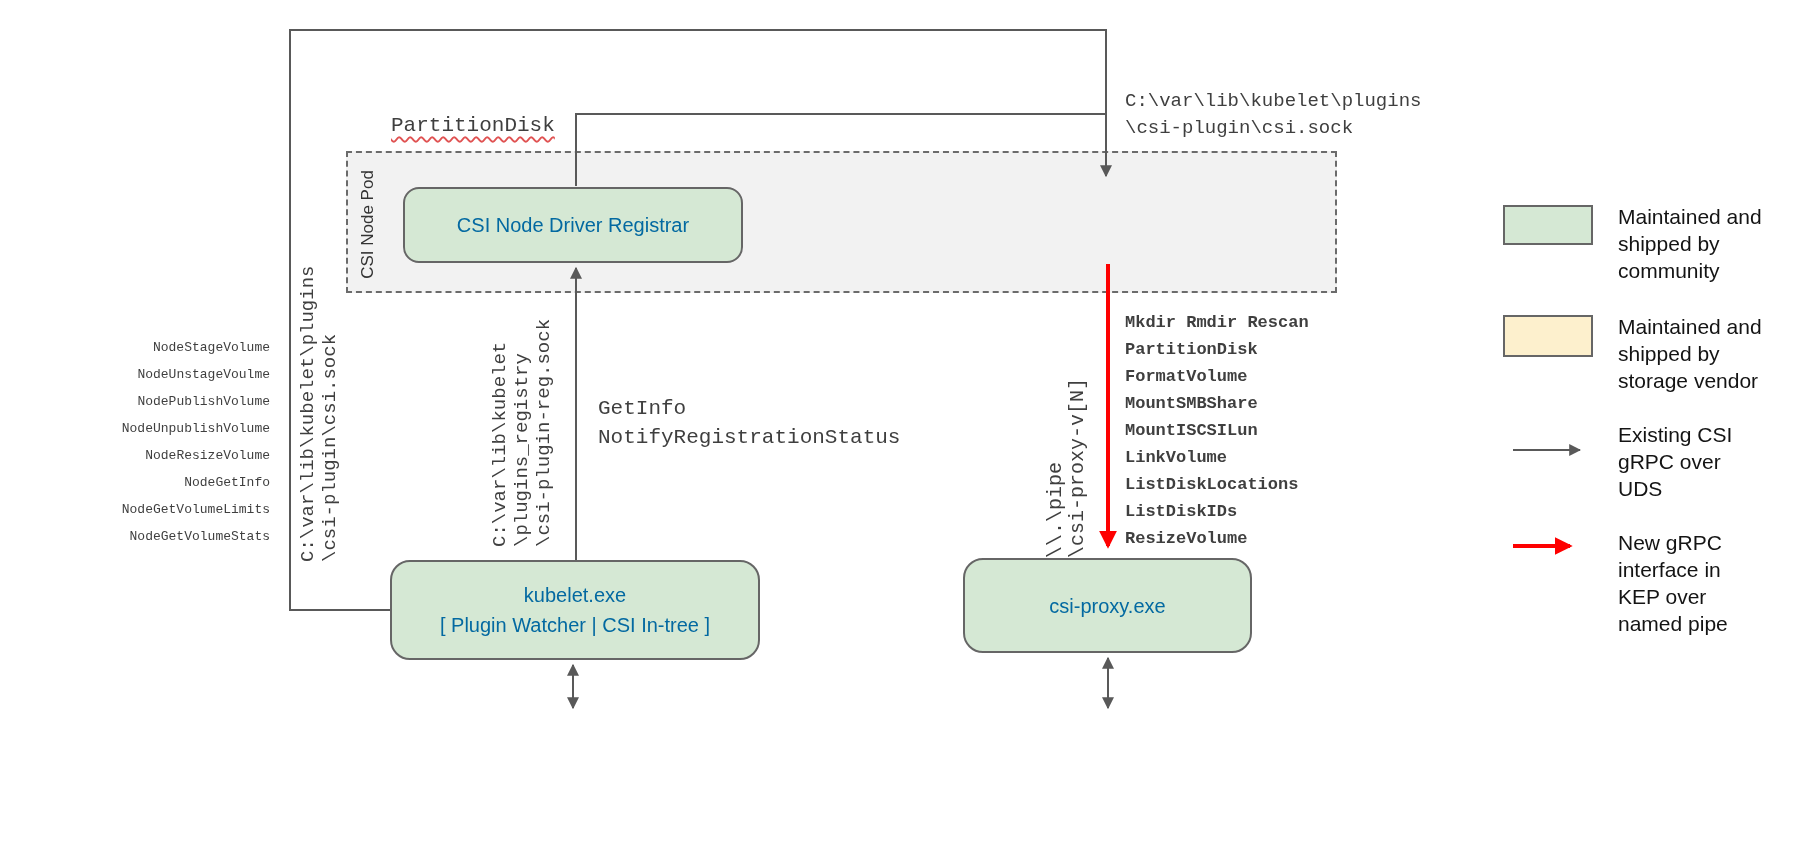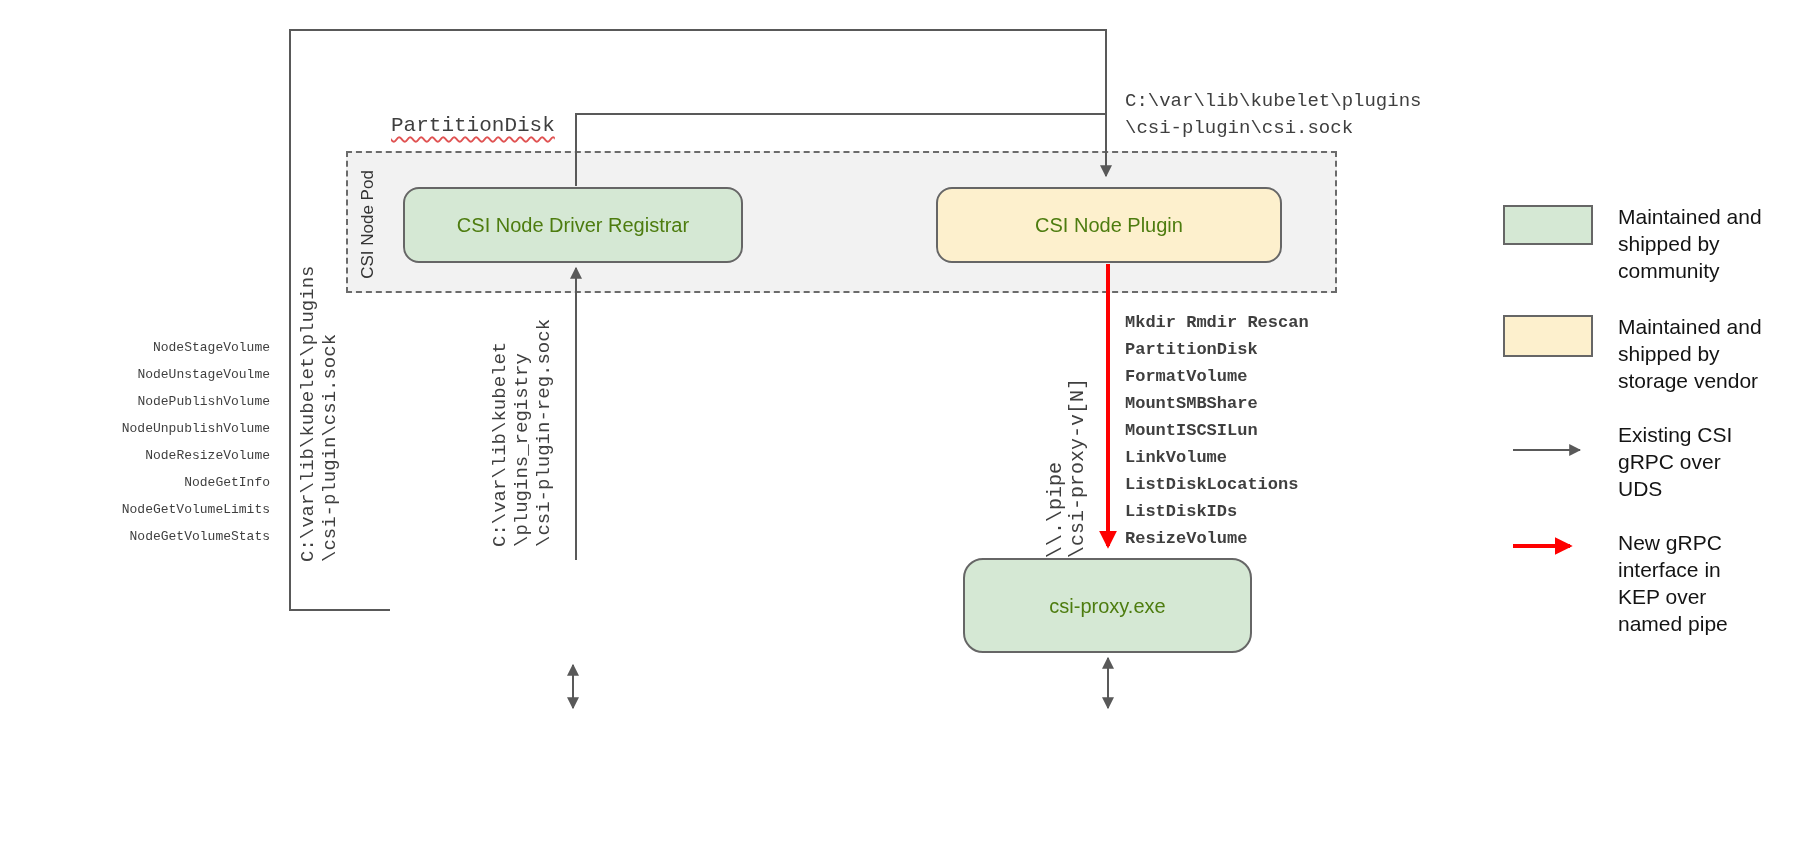--- a/index.html
+++ b/index.html
@@ -8,21 +8,21 @@
     background:#ffffff; font-family:"Liberation Sans", sans-serif;
   }
   
   .pod {
     position:absolute; left:346px; top:151px; width:991px; height:142px;
     background:var(--container_gray); border:2px dashed #6b6b6b; box-sizing:border-box;
   }
   .box {
     position:absolute; box-sizing:border-box; border:2px solid var(--border_gray);
     display:flex; align-items:center; justify-content:center; text-align:center;
-    font-size:20px; color:#4d7c0f; line-height:30px; white-space:pre-line;
+    font-size:20px; color:#0369a1; line-height:30px; white-space:pre-line;
   }
   .green  { background:var(--community_green); }
   .yellow { background:var(--vendor_yellow); }
   .blue   { background:var(--host_blue); }
   .registrar { left:403px; top:187px; width:340px; height:76px;  border-radius:16px; }
   .plugin    { left:936px; top:187px; width:346px; height:76px;  border-radius:16px; }
   .kubelet   { left:390px; top:560px; width:370px; height:100px; border-radius:20px; }
   .proxy     { left:963px; top:558px; width:289px; height:95px;  border-radius:20px; }
   .hostos    { left:360px; top:713px; width:987px; height:57px;  border-radius:10px; }
   
@@ -84,34 +84,37 @@
     <path d="M573,686 L573,708" fill="none" style="stroke:var(--line_gray)" stroke-width="2" marker-end="url(#ah)"></path>
 
     <path d="M1108,682 L1108,658" fill="none" style="stroke:var(--line_gray)" stroke-width="2" marker-end="url(#ah)"></path>
     <path d="M1108,682 L1108,708" fill="none" style="stroke:var(--line_gray)" stroke-width="2" marker-end="url(#ah)"></path>
 
     <path d="M1513,450 L1580,450" fill="none" style="stroke:var(--line_gray)" stroke-width="2" marker-end="url(#ah)"></path>
     <path d="M1513,546 L1570,546" fill="none" style="stroke:var(--arrow_red)" stroke-width="4" marker-end="url(#ahr)"></path>
   </svg>
 
   <div class="box green registrar">CSI Node Driver Registrar</div>
-  <div class="box yellow plugin">CSI Node Plugin</div>
+  <div class="box green kubelet">kubelet.exe
+[ Plugin Watcher | CSI In-tree ]</div>
   <div class="box green proxy">csi-proxy.exe</div>
 
   <div class="mono gpi">PartitionDisk</div>
   <div class="mono trpath">C:\var\lib\kubelet\plugins
 \csi-plugin\csi.sock</div>
   <div class="mono leftlist">NodeStageVolume
 NodeUnstageVoulme
 NodePublishVolume
 NodeUnpublishVolume
 NodeResizeVolume
 NodeGetInfo
 NodeGetVolumeLimits
 NodeGetVolumeStats</div>
+  <div class="mono getinfo">GetInfo
+NotifyRegistrationStatus</div>
   <div class="mono proxylist">Mkdir Rmdir Rescan
 PartitionDisk
 FormatVolume
 MountSMBShare
 MountISCSILun
 LinkVolume
 ListDiskLocations
 ListDiskIDs
 ResizeVolume</div>
   <div class="mono rot path-left">C:\var\lib\kubelet\plugins

